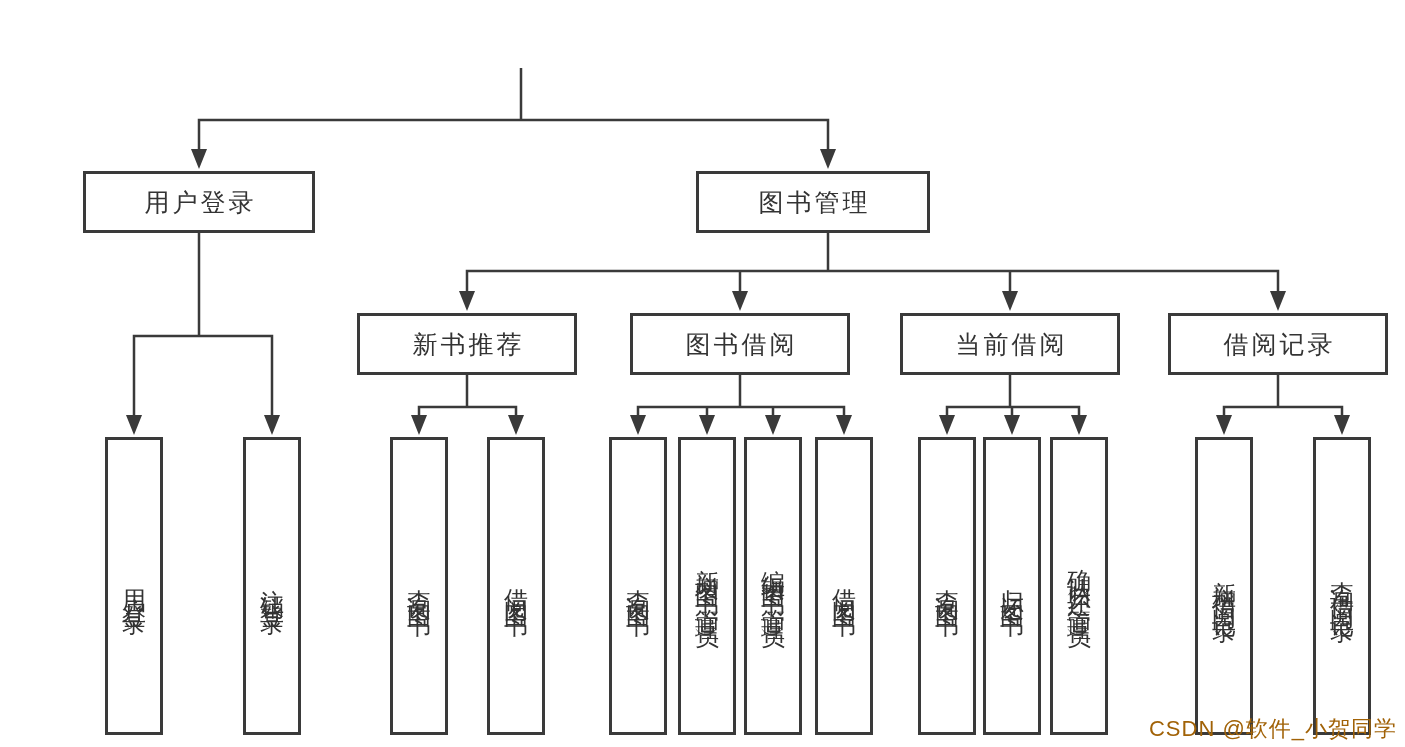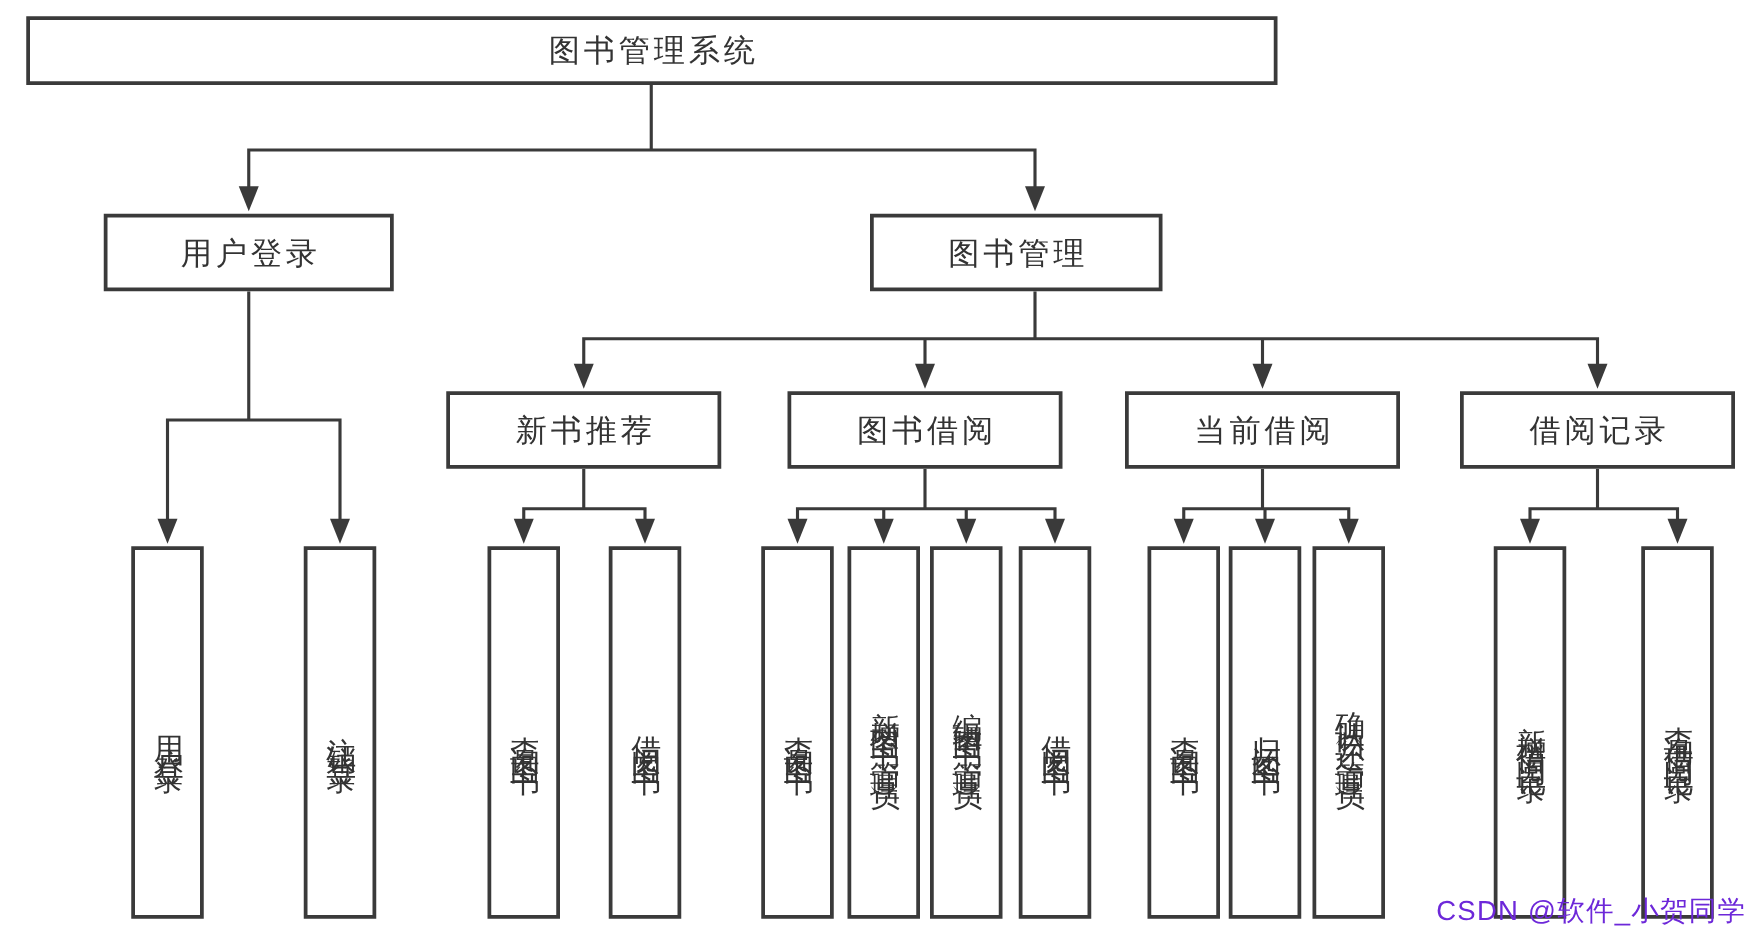--- a/index.html
+++ b/index.html
@@ -36,21 +36,21 @@
     letter-spacing: 8px;
     line-height: 1;
     white-space: nowrap;
   }
   .leaf { width: 58px; top: 437px; height: 298px; }
   .watermark {
     position: absolute;
     right: 8px;
     top: 714px;
     font-size: 22px;
-    color: #6d28d9;
+    color: #a16207;
     letter-spacing: 1px;
     z-index: 3;
     white-space: nowrap;
   }
 </style>
 </head>
 <body>
 
 <div id="canvas">
 
@@ -90,23 +90,20 @@
       <polygon points="765,415 781,415 773,435"></polygon>
       <polygon points="836,415 852,415 844,435"></polygon>
       <polygon points="939,415 955,415 947,435"></polygon>
       <polygon points="1004,415 1020,415 1012,435"></polygon>
       <polygon points="1071,415 1087,415 1079,435"></polygon>
       <polygon points="1216,415 1232,415 1224,435"></polygon>
       <polygon points="1334,415 1350,415 1342,435"></polygon>
     </g>
   </svg>
 
-  <div class="node" style="left:21px; top:13px; width:1001px; height:55px;">
-    <span class="hlabel">图书管理系统</span>
-  </div>
 
   <div class="node" style="left:83px; top:171px; width:232px; height:62px;">
     <span class="hlabel">用户登录</span>
   </div>
   <div class="node" style="left:696px; top:171px; width:234px; height:62px;">
     <span class="hlabel">图书管理</span>
   </div>
 
   <div class="node" style="left:357px; top:313px; width:220px; height:62px;">
     <span class="hlabel">新书推荐</span>

